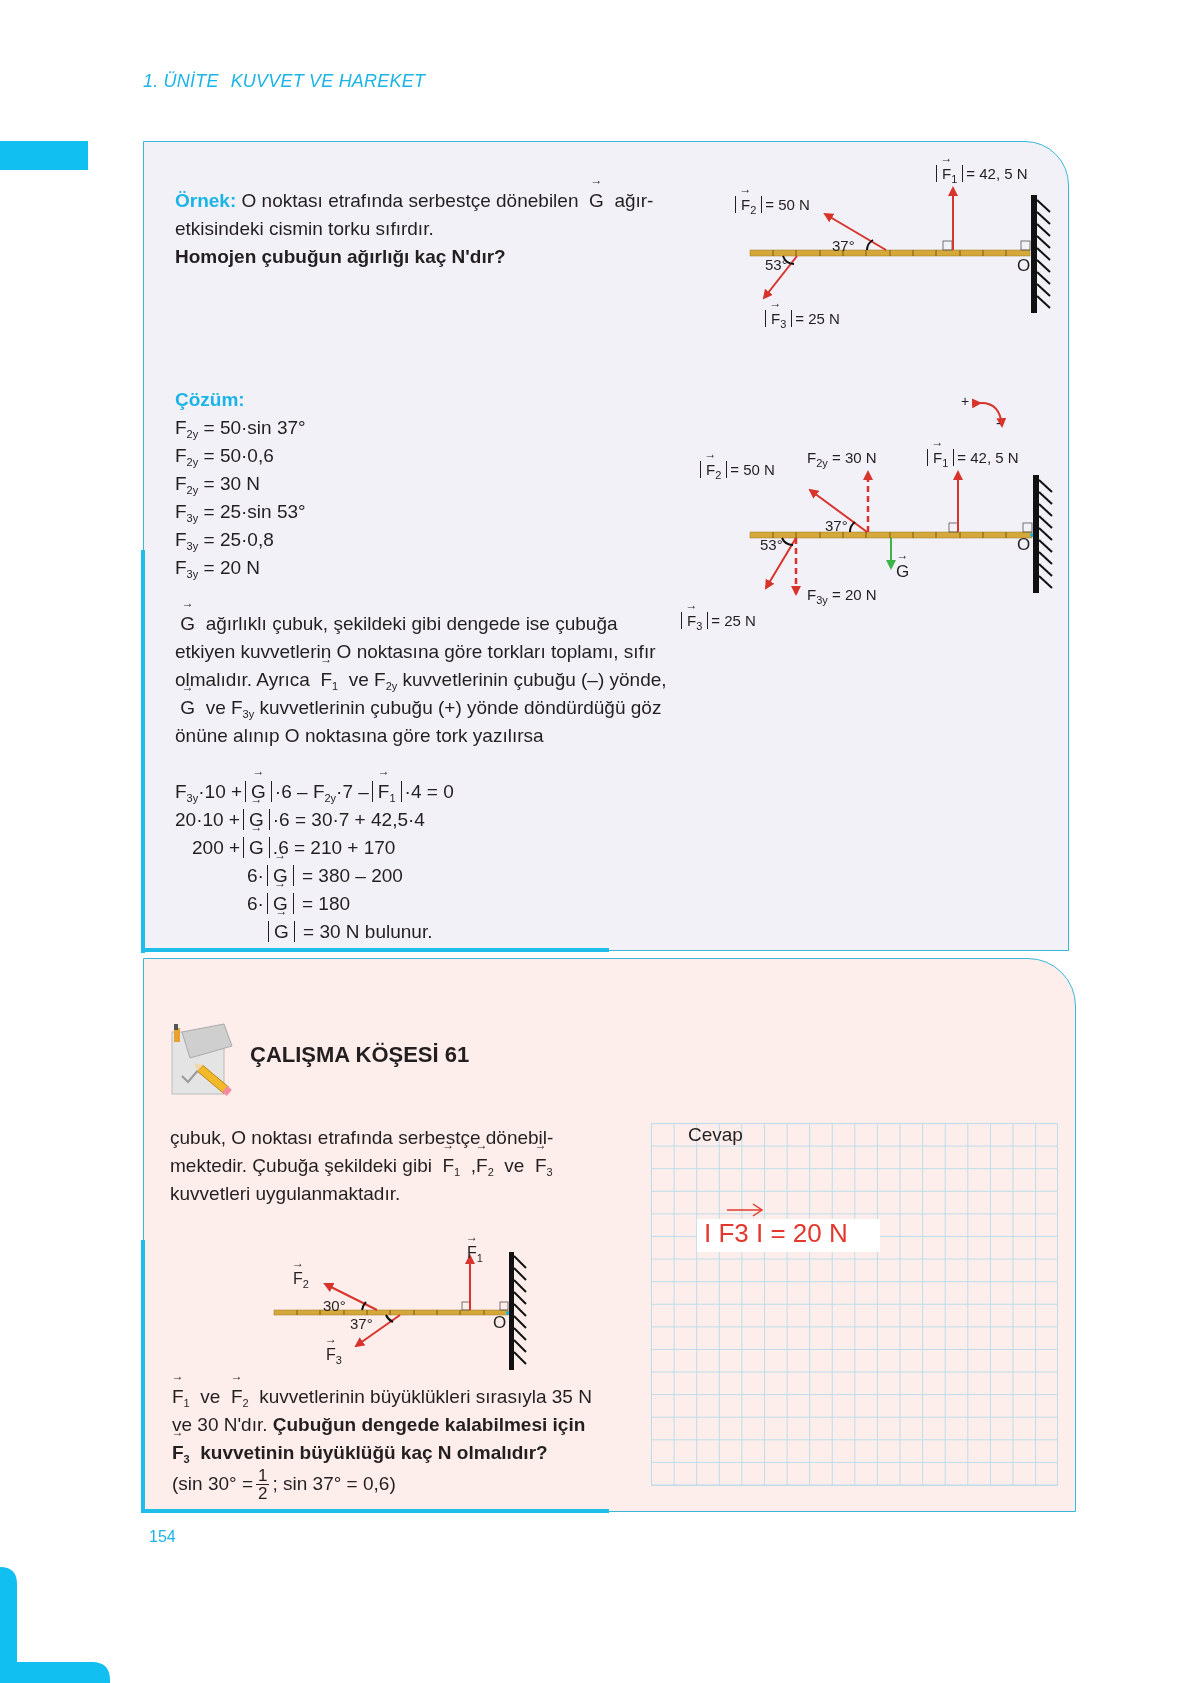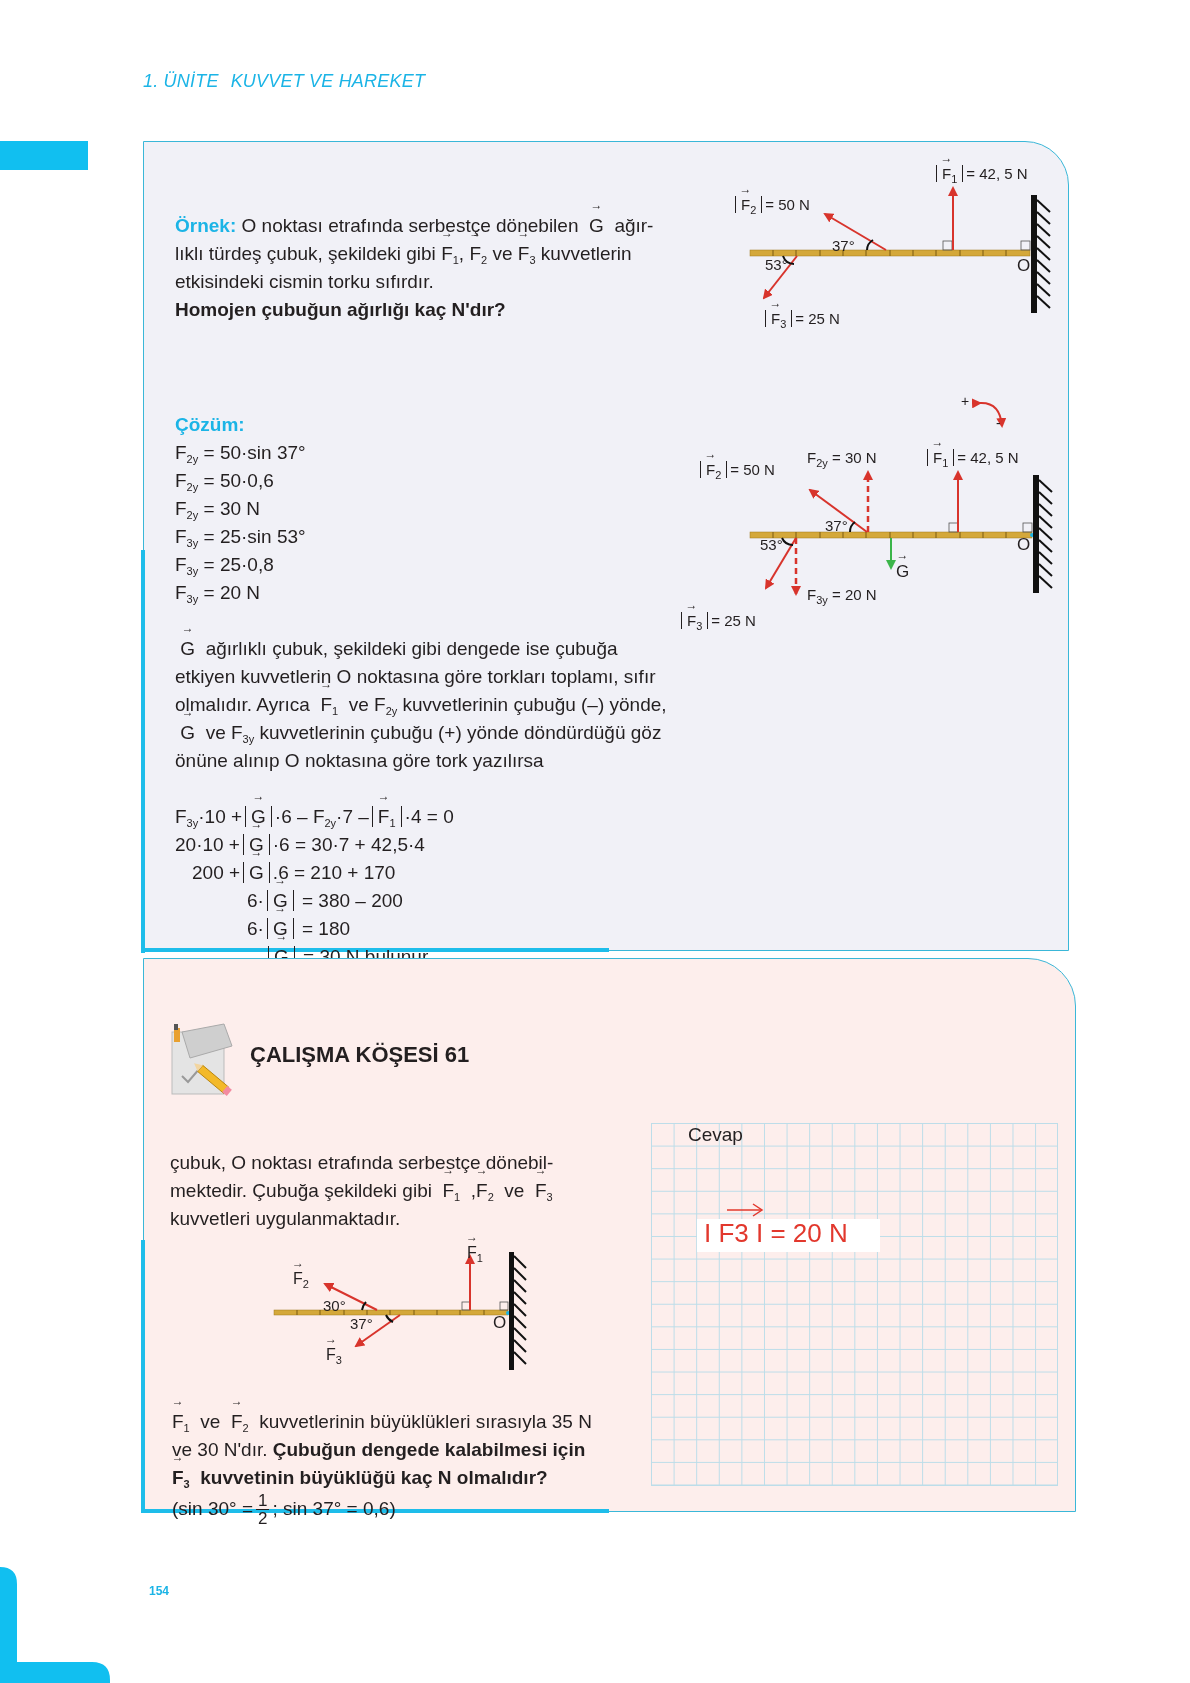--- a/index.html
+++ b/index.html
@@ -7,55 +7,54 @@
   .abs{position:absolute;}
   .hdr{left:143px;top:71px;font-size:18px;font-style:italic;color:#1bb4e6;letter-spacing:0.2px;}
   .hdr span{margin-right:12px;}
   .tab{left:0;top:141px;width:88px;height:29px;background:#11bff0;}
   .box1{left:143px;top:141px;width:926px;height:810px;background:#f1f1f7;border:1.5px solid #3ab7d8;border-top-right-radius:44px;box-sizing:border-box;}
   .box1-left-accent{left:141px;top:550px;width:4px;height:403px;background:#1ebdea;}
   .box1-bottom-accent{left:141px;top:948px;width:468px;height:4px;background:#1ebdea;}
   .box2{left:143px;top:958px;width:933px;height:554px;background:#fdeeec;border:1.5px solid #3ab7d8;border-top-right-radius:48px;box-sizing:border-box;}
   .box2-left-accent{left:141px;top:1240px;width:4px;height:273px;background:#1ebdea;}
   .box2-bottom-accent{left:141px;top:1509px;width:468px;height:4px;background:#1ebdea;}
-  .txt{font-size:19px;line-height:28px;margin-top:25px;}
+  .txt{font-size:19px;line-height:28px;}
   .blue-b{color:#1bb4e6;font-weight:bold;}
   .b{font-weight:bold;}
   .vec{position:relative;display:inline-block;}
   .vec::before{content:"\2192";position:absolute;left:50%;transform:translateX(-50%);top:-13px;font-size:12px;line-height:12px;}
   sub{font-size:11px;vertical-align:-4px;line-height:0;}
   .abs-bar{border-left:1.5px solid #231f20;border-right:1.5px solid #231f20;padding:0 5px;margin:0 3px;}
   .lbl{font-size:15px;white-space:nowrap;}
   .grid{left:651px;top:1123px;width:406px;height:362px;
     background-image:linear-gradient(#bcdde9 1px,transparent 1px),linear-gradient(90deg,#bcdde9 1px,transparent 1px);
     background-size:22.6px 22.6px;background-position:0 0;border-right:1px solid #bcdde9;border-bottom:1px solid #bcdde9;}
   .answer-bg{left:697px;top:1219px;width:183px;height:33px;background:#fff;}
   .answer{left:704px;top:1218px;font-size:26px;font-weight:normal;color:#e2382d;white-space:nowrap;}
   .cevap{left:688px;top:1124px;font-size:19px;font-weight:normal;}
-  .pageno{left:149px;top:1584px;font-size:12px;color:#1bb4e6;font-weight:bold;}
+  .pageno{left:149px;top:1528px;font-size:16px;color:#1bb4e6;}
   .corner{left:0;top:1567px;width:110px;height:116px;}
   .frac{display:inline-block;text-align:center;vertical-align:middle;font-size:17px;line-height:17px;margin:0 3px;}
   .frac span{display:block;}
   .frac .num{border-bottom:1.3px solid #231f20;padding:0 2px;}
 </style>
 </head>
 <body>
 
 <div class="abs hdr">
   <span>1. ÜNİTE</span><span>KUVVET VE HAREKET</span>
 </div>
 <div class="abs tab"></div>
 
 <div class="abs box1"></div>
 <div class="abs box1-left-accent"></div>
 <div class="abs box1-bottom-accent"></div>
 
 <div class="abs txt" style="left:175px;top:187px;width:520px;">
   <div><span class="blue-b">Örnek:</span> <span>O noktası etrafında serbestçe dönebilen</span> &nbsp;<span class="vec">G</span>&nbsp; <span>ağır-</span></div>
-  <div><span>lıklı türdeş çubuk, şekildeki gibi</span> <span class="vec">F</span><sub>1</sub><span>,</span> <span class="vec">F</span><sub>2</sub> <span>ve</span> <span class="vec">F</span><sub>3</sub> <span>kuvvetlerin</span></div>
   <div>etkisindeki cismin torku sıfırdır.</div>
   <div class="b">Homojen çubuğun ağırlığı kaç N'dır?</div>
 </div>
 
 <svg class="abs" style="left:690px;top:150px;" width="390" height="190">
   <defs>
     <marker id="ah" markerWidth="10" markerHeight="10" refX="8" refY="5" orient="auto" markerUnits="userSpaceOnUse">
       <path d="M0,0 L10,5 L0,10 z" fill="#d8342c"></path>
     </marker>
     <marker id="ahg" markerWidth="10" markerHeight="10" refX="8" refY="5" orient="auto" markerUnits="userSpaceOnUse">

